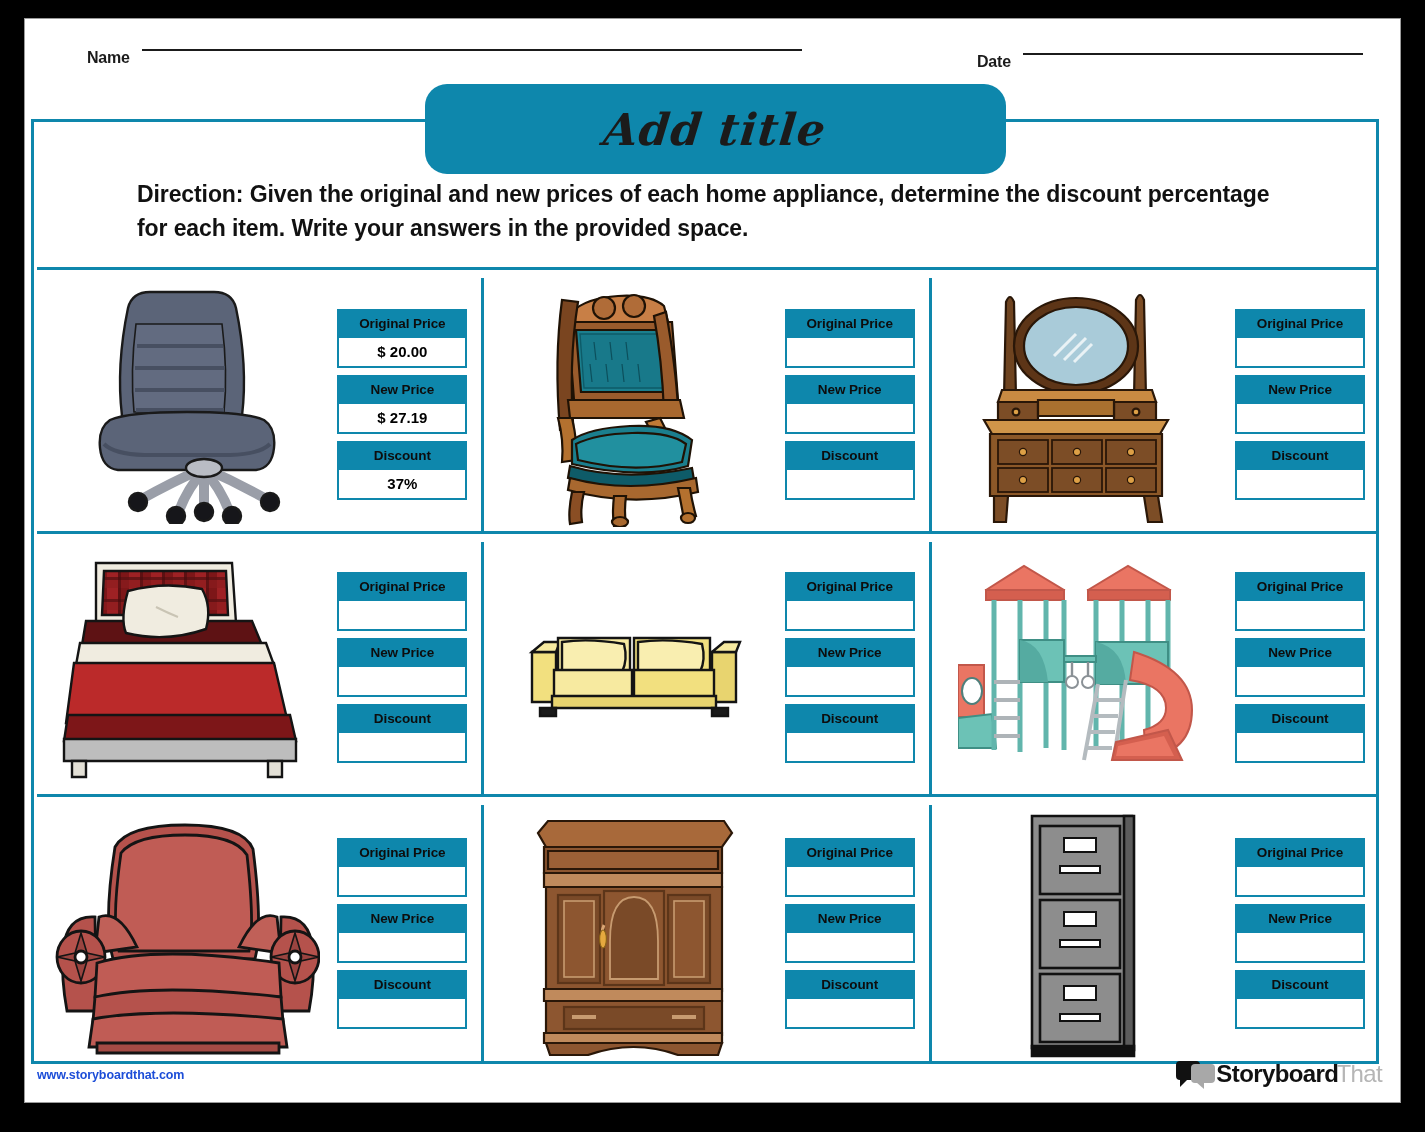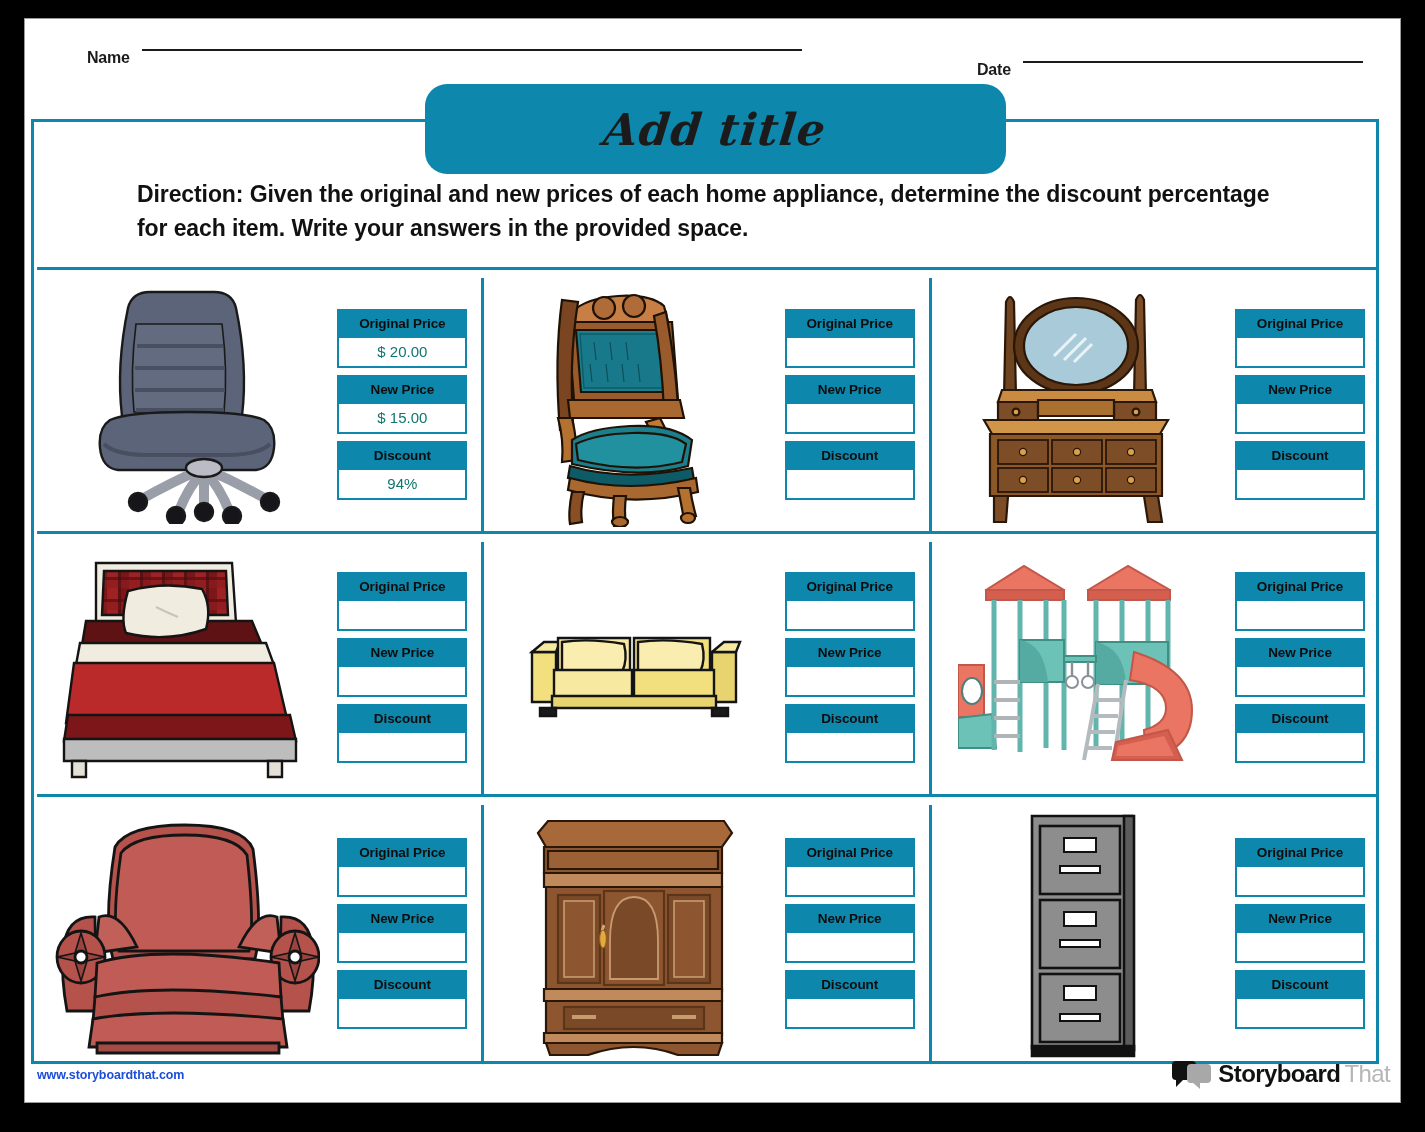--- a/index.html
+++ b/index.html
@@ -37,21 +37,21 @@
     letter-spacing: -0.2px;
     font-family: "Liberation Sans", sans-serif;
     padding-bottom: 2px;
   }
   .field-line {
     border-bottom: 2px solid #1b1b1b;
     margin-left: 12px;
   }
   .field-name { left: 62px; top: 8px; }
   .field-name .field-line { width: 660px; }
-  .field-date { left: 952px; top: 20px; }
+  .field-date { left: 952px; top: 12px; }
   .field-date .field-line { width: 340px; }
 
   
   .frame {
     position: absolute;
     left: 6px;
     top: 100px;
     width: 1348px;
     height: 945px;
     border: 3px solid #0e87ac;
@@ -153,41 +153,40 @@
   }
   .pb-value {
     background: #ffffff;
     border: 2px solid #0e87ac;
     border-top: none;
     height: 30px;
     display: flex;
     align-items: center;
     justify-content: center;
     font-size: 15px;
-    font-weight: normal;
-    color: #0f766e;
+    font-weight: bold;
+    color: #000000;
   }
 
   
   .footer-url {
     position: absolute;
     left: 12px;
     bottom: 20px;
     font-size: 12.5px;
     font-weight: bold;
     color: #1d4ed8;
     letter-spacing: -0.1px;
   }
   .logo {
     position: absolute;
-    right: 10px;
+    right: 18px;
     bottom: 14px;
     display: flex;
     align-items: center;
-    gap: 6px;
   }
   .logo-bubbles { position: relative; width: 40px; height: 26px; }
   .bubble-back {
     position: absolute; left: 0; top: 0;
     width: 24px; height: 19px; background: #111111; border-radius: 4px;
   }
   .bubble-back:after {
     content: ""; position: absolute; left: 4px; bottom: -7px;
     border-left: 8px solid #111111; border-bottom: 8px solid transparent;
   }
@@ -257,25 +256,25 @@
             </g>
           </svg>
         </div>
         <div class="pricebox">
           <div class="pb-group">
             <div class="pb-label">Original Price</div>
             <div class="pb-value">$ 20.00</div>
           </div>
           <div class="pb-group">
             <div class="pb-label">New Price</div>
-            <div class="pb-value">$ 15.00</div>
-          </div>
-          <div class="pb-group">
-            <div class="pb-label">Discount</div>
-            <div class="pb-value">94%</div>
+            <div class="pb-value">$ 27.19</div>
+          </div>
+          <div class="pb-group">
+            <div class="pb-label">Discount</div>
+            <div class="pb-value">37%</div>
           </div>
         </div>
       </div>
 
       <div class="cell">
         <div class="art-zone">
           <svg class="art" width="185" height="245" viewBox="0 0 185 245">
             <g stroke="#1f1205" stroke-width="2.2">
               <path d="M30 30 q14 -14 46 -16 q32 -2 46 10 l4 16 h-98z" fill="#c87f46"></path>
               <circle cx="62" cy="26" r="11" fill="#b06c38"></circle>

